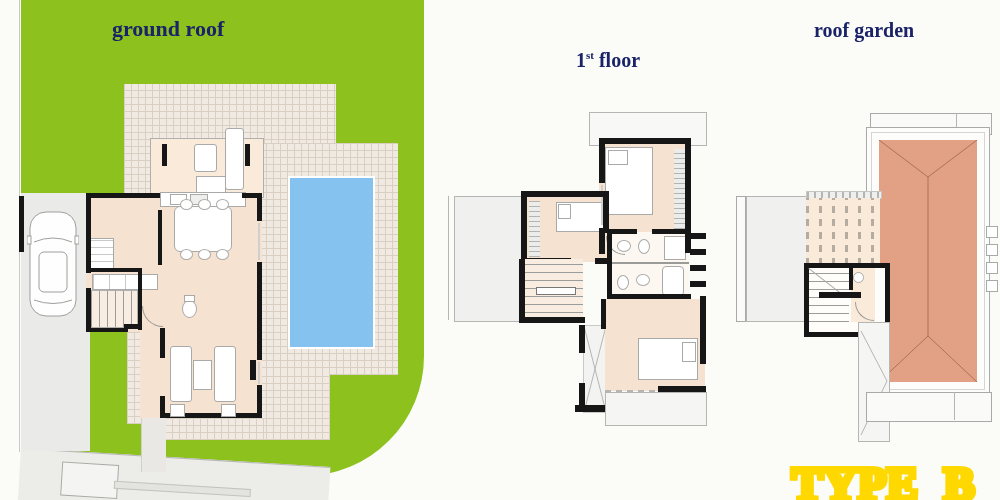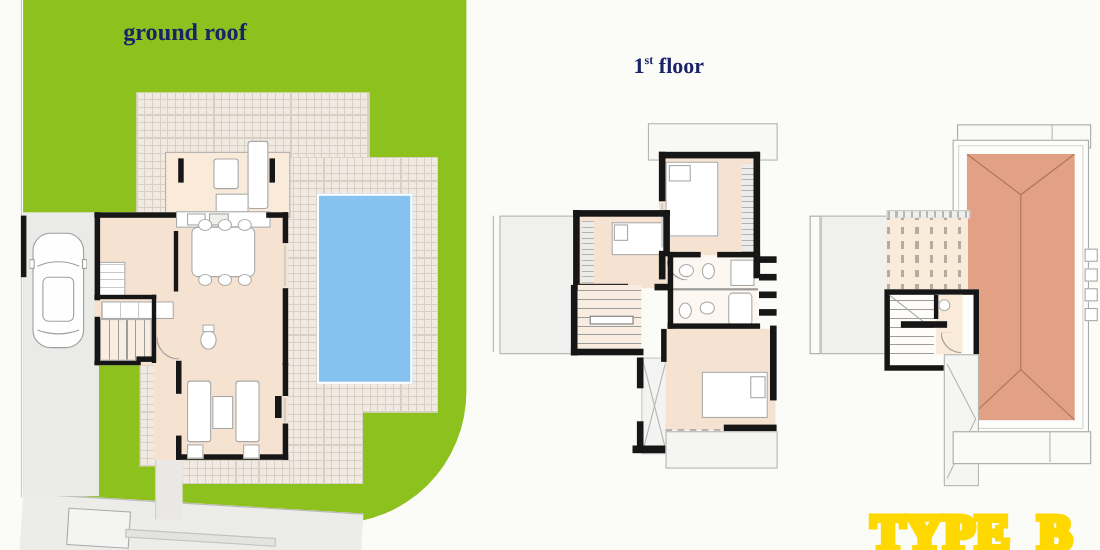--- a/index.html
+++ b/index.html
@@ -243,19 +243,20 @@
     <div class="wb" style="left:986px;top:244px;width:10px;height:10px;"></div>
     <div class="wb" style="left:986px;top:262px;width:10px;height:10px;"></div>
     <div class="wb" style="left:986px;top:280px;width:10px;height:10px;"></div>
   </div>
 
   <div class="title" style="left:112px;top:16px;font-size:22px;">ground roof</div>
   <div class="title" style="left:576px;top:21px;font-size:20px;margin-top:28px;">
     <span>1</span><sup style="font-size:0.55em;">st</sup>
     <span>floor</span>
   </div>
+  <div class="title" style="left:814px;top:19px;font-size:20px;">roof garden</div>
 
   <div class="typeb">
     <span class="stroke">TYPE  B</span>
     
   </div>
 
 </div>
 
 </body></html>

